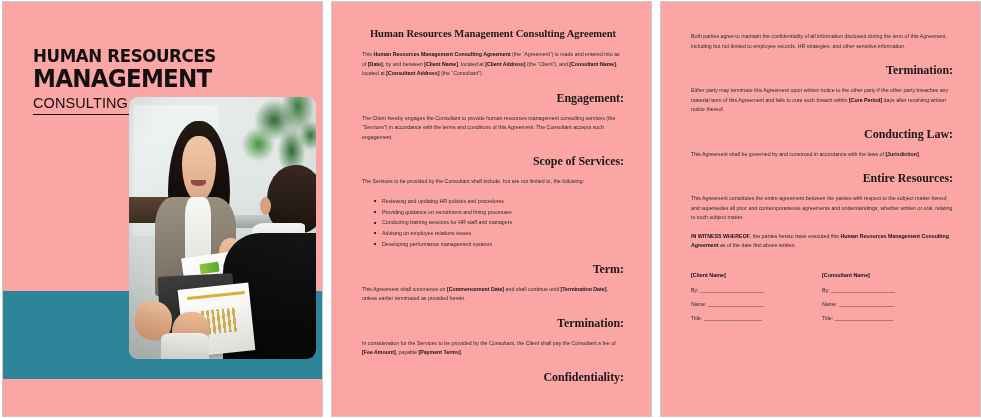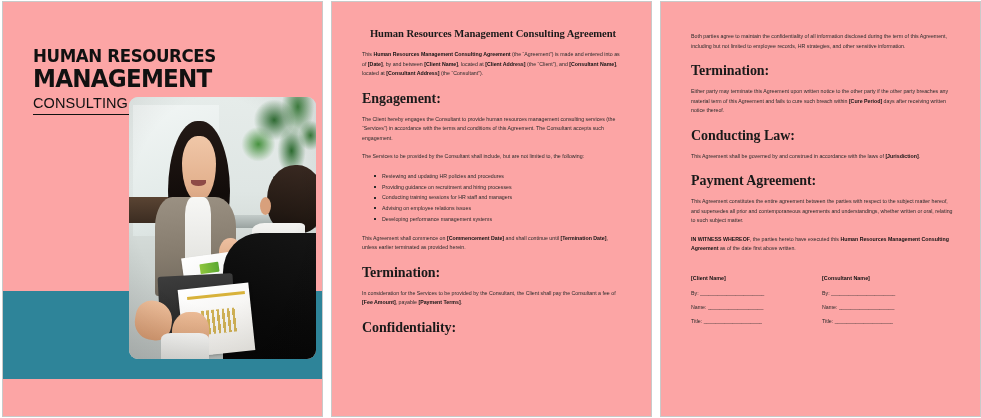--- a/index.html
+++ b/index.html
@@ -260,24 +260,25 @@
     font-weight: 700;
     font-size: 10.6px;
     text-align: center;
     color: #1a1a1a;
     margin: 0 0 11px 0;
     letter-spacing: -0.05px;
   }
   .doc-h2 {
     font-family: "Liberation Serif", serif;
     font-weight: 700;
-    font-size: 14px;
+    font-size: 12px;
     color: #1a1a1a;
     margin: 12px 0 8px 0;
     letter-spacing: -0.05px;
+    text-align: right;
   }
   .doc-p {
     font-family: "Liberation Sans", sans-serif;
     font-size: 5.25px;
     line-height: 1.82;
     color: #2b2b2b;
     margin: 0 0 9px 0;
     text-align: left;
   }
   .doc-p b { font-weight: 700; color: #131313; }
@@ -370,51 +371,53 @@
   <div class="page page-2">
     <div class="doc-body">
 
       <div class="doc-title">Human Resources Management Consulting Agreement</div>
 
       <p class="doc-p"><span>This </span><b>Human Resources Management Consulting Agreement</b><span> (the “Agreement”) is made and entered into as of </span><b>[Date]</b><span>, by and between </span><b>[Client Name]</b><span>, located at </span><b>[Client Address]</b><span> (the “Client”), and </span><b>[Consultant Name]</b><span>, located at </span><b>[Consultant Address]</b><span> (the “Consultant”).</span></p>
 
       <div class="doc-h2">Engagement:</div>
       <p class="doc-p">The Client hereby engages the Consultant to provide human resources management consulting services (the “Services”) in accordance with the terms and conditions of this Agreement. The Consultant accepts such engagement.</p>
 
+      <div class="doc-h2">Scope of Services:</div>
       <p class="doc-p">The Services to be provided by the Consultant shall include, but are not limited to, the following:</p>
 
       <ul class="doc-list">
         <li>Reviewing and updating HR policies and procedures</li>
         <li>Providing guidance on recruitment and hiring processes</li>
         <li>Conducting training sessions for HR staff and managers</li>
         <li>Advising on employee relations issues</li>
         <li>Developing performance management systems</li>
       </ul>
 
+      <div class="doc-h2">Term:</div>
       <p class="doc-p"><span>This Agreement shall commence on </span><b>[Commencement Date]</b><span> and shall continue until </span><b>[Termination Date]</b><span>, unless earlier terminated as provided herein.</span></p>
 
       <div class="doc-h2">Termination:</div>
       <p class="doc-p"><span>In consideration for the Services to be provided by the Consultant, the Client shall pay the Consultant a fee of </span><b>[Fee Amount]</b><span>, payable </span><b>[Payment Terms]</b><span>.</span></p>
 
       <div class="doc-h2">Confidentiality:</div>
     </div>
   </div>
 
   <div class="page page-3">
     <div class="doc-body">
 
       <p class="doc-p">Both parties agree to maintain the confidentiality of all information disclosed during the term of this Agreement, including but not limited to employee records, HR strategies, and other sensitive information.</p>
 
       <div class="doc-h2">Termination:</div>
       <p class="doc-p"><span>Either party may terminate this Agreement upon written notice to the other party if the other party breaches any material term of this Agreement and fails to cure such breach within </span><b>[Cure Period]</b><span> days after receiving written notice thereof.</span></p>
 
       <div class="doc-h2">Conducting Law:</div>
       <p class="doc-p"><span>This Agreement shall be governed by and construed in accordance with the laws of </span><b>[Jurisdiction]</b><span>.</span></p>
 
-      <div class="doc-h2">Payment Agreement:</div>
+      <div class="doc-h2">Entire Resources:</div>
       <p class="doc-p">This Agreement constitutes the entire agreement between the parties with respect to the subject matter hereof, and supersedes all prior and contemporaneous agreements and understandings, whether written or oral, relating to such subject matter.</p>
 
       <p class="doc-p"><b>IN WITNESS WHEREOF</b><span>, the parties hereto have executed this </span><b>Human Resources Management Consulting Agreement</b><span> as of the date first above written.</span></p>
 
       <div class="sig-row">
         <div class="sig-col">
           <div class="sig-name">[Client Name]</div>
           <div class="sig-line">By: ______________________</div>
           <div class="sig-line">Name: ___________________</div>
           <div class="sig-line">Title: ____________________</div>

